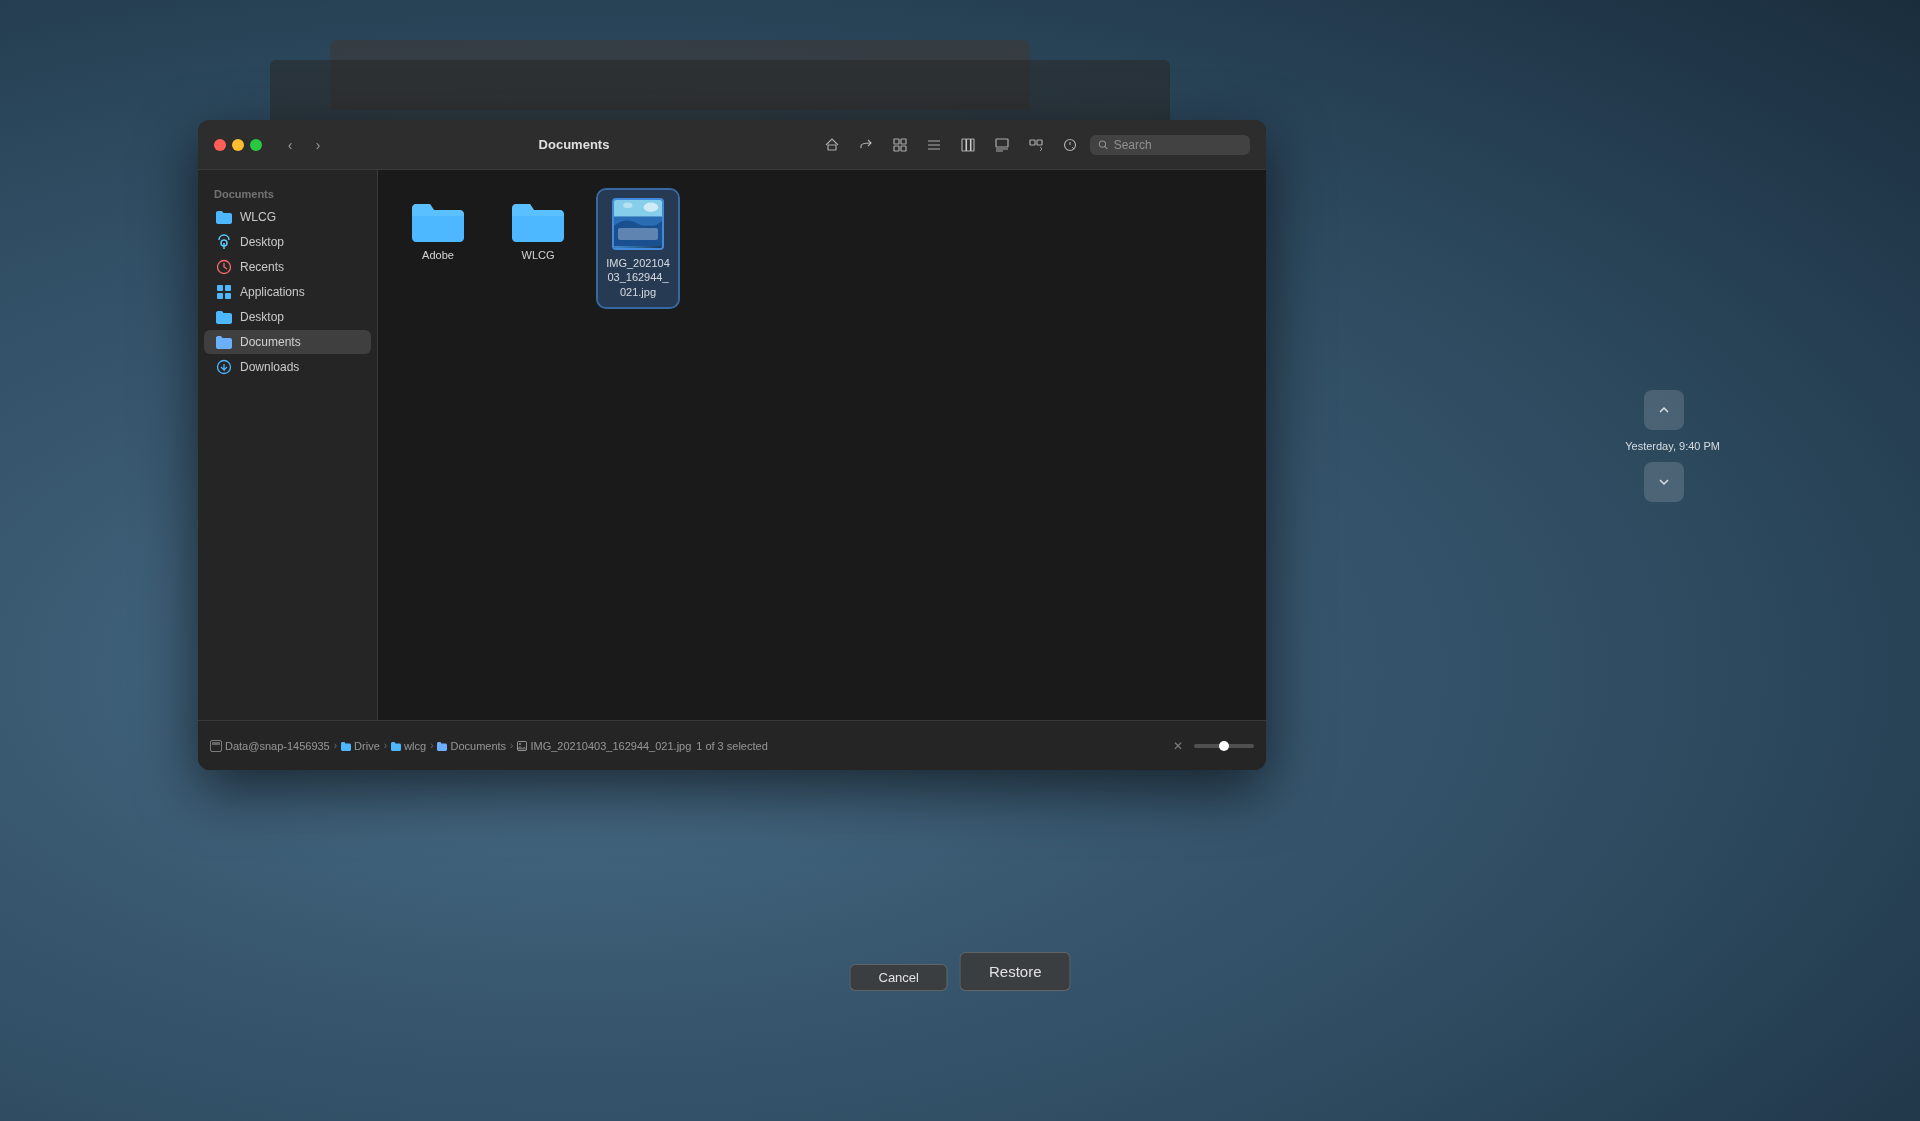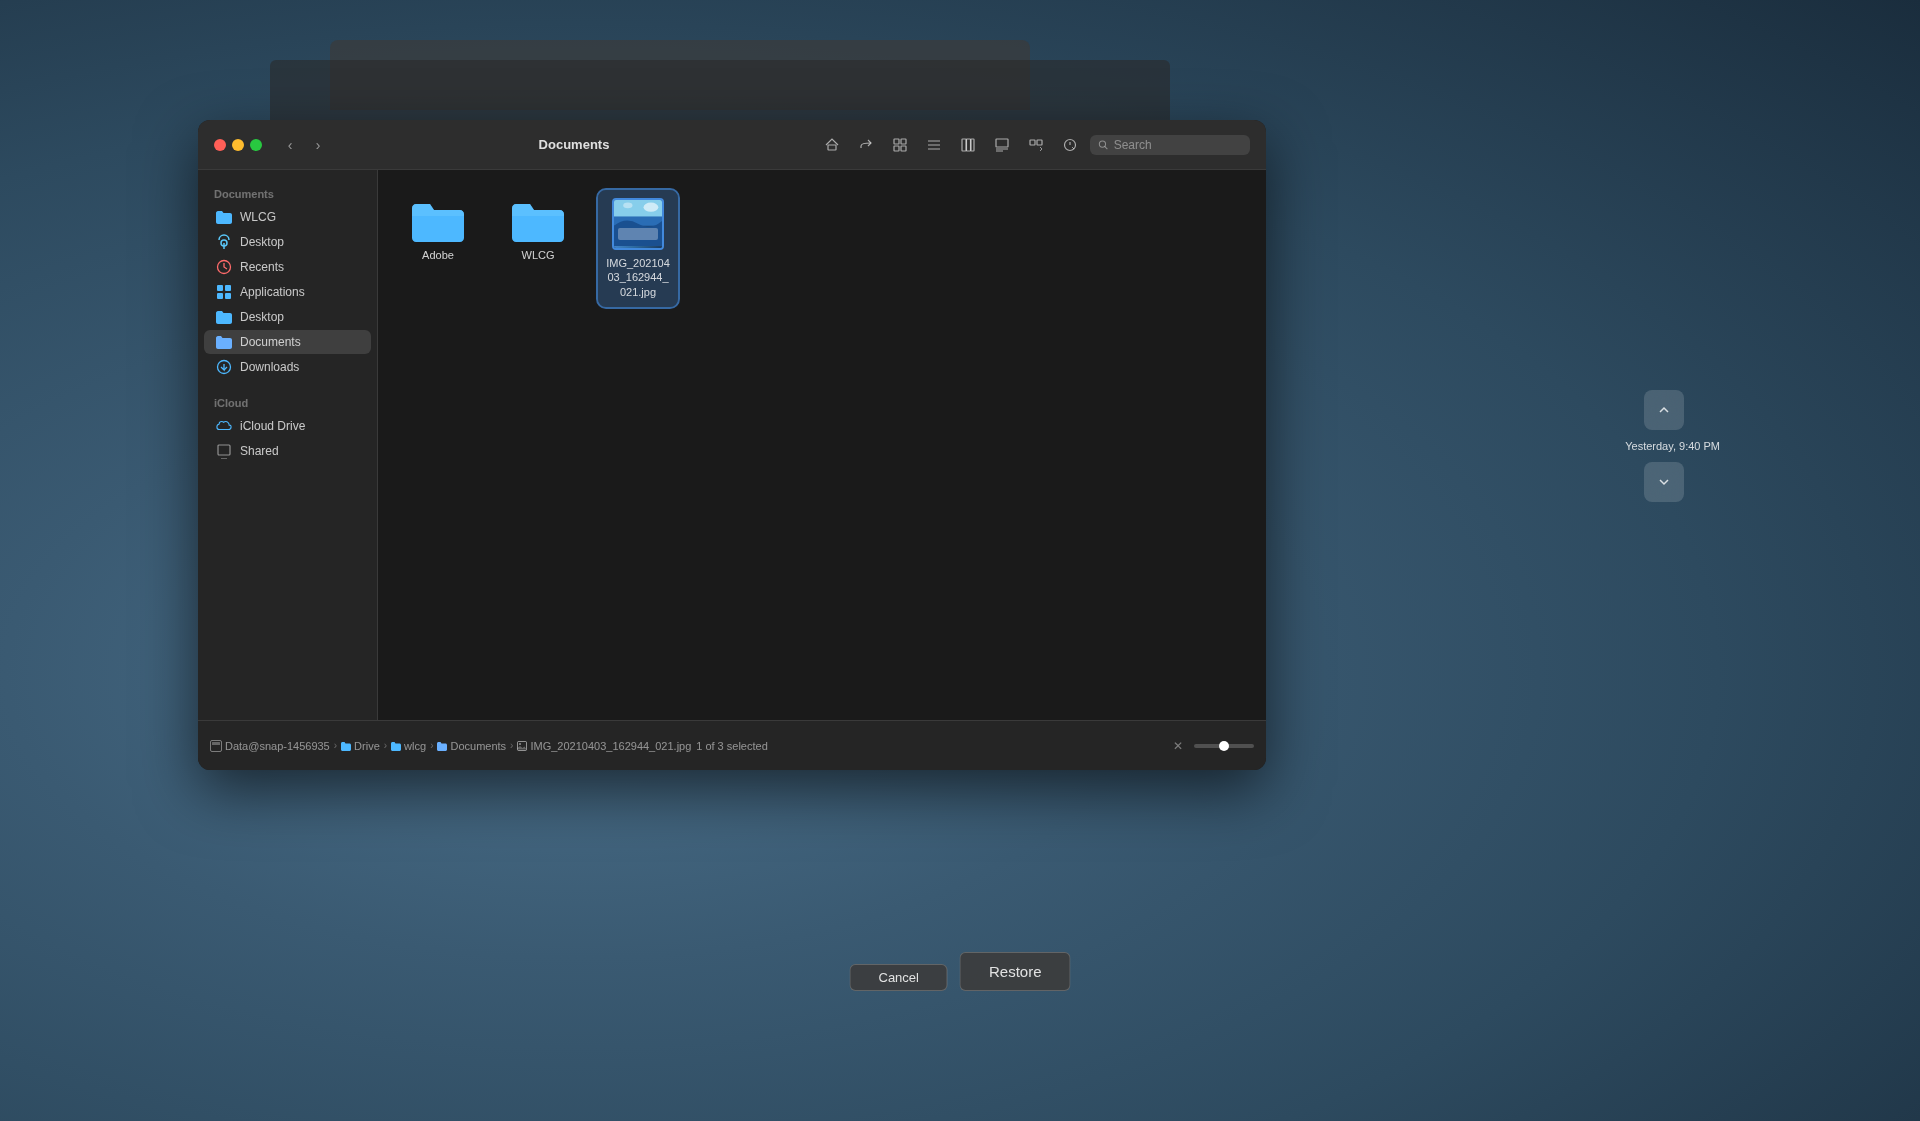--- a/index.html
+++ b/index.html
@@ -603,42 +603,20 @@
         <div class="sidebar-icon">
           <svg width="16" height="16" viewBox="0 0 16 16" fill="none">
             <circle cx="8" cy="8" r="6.5" stroke="#4db8ff" stroke-width="1.3" fill="none"></circle>
             <polyline points="8,5 8,11 5,8" stroke="#4db8ff" stroke-width="1.3" fill="none"></polyline>
             <polyline points="8,11 11,8" stroke="#4db8ff" stroke-width="1.3" fill="none"></polyline>
           </svg>
         </div>
         <span class="sidebar-label">Downloads</span>
       </div>
 
-      <div style="margin-top: 12px;">
-        <div class="sidebar-section-header">iCloud</div>
-
-        <div class="sidebar-item">
-          <div class="sidebar-icon">
-            <svg width="18" height="12" viewBox="0 0 18 12" fill="none">
-              <path d="M14 10H4C2.3 10 1 8.7 1 7C1 5.5 2 4.2 3.4 4C3.5 2.3 4.9 1 6.5 1C7.3 1 8 1.3 8.6 1.8C9.2 1.3 10 1 10.8 1C13 1 14.8 2.8 14.8 5C14.8 5 15 5 15.2 5C16.2 5 17 5.8 17 6.8C17 8.1 16 10 14 10Z" stroke="#4db8ff" stroke-width="1.2" fill="none"></path>
-            </svg>
-          </div>
-          <span class="sidebar-label">iCloud Drive</span>
-        </div>
-
-        <div class="sidebar-item">
-          <div class="sidebar-icon">
-            <svg width="16" height="16" viewBox="0 0 16 16" fill="none">
-              <rect x="2" y="2" width="12" height="10" rx="1" stroke="rgba(255,255,255,0.5)" stroke-width="1.2" fill="none"></rect>
-              <line x1="5" y1="16" x2="11" y2="16" stroke="rgba(255,255,255,0.5)" stroke-width="1.2"></line>
-            </svg>
-          </div>
-          <span class="sidebar-label">Shared</span>
-        </div>
-      </div>
     </div>
 
     <div class="file-area">
       <div class="file-grid">
 
         <div class="file-item">
           <svg class="folder-svg" viewBox="0 0 52 44" fill="none">
             <path d="M0 10C0 7.8 1.8 6 4 6H18L22 12H48C50.2 12 52 13.8 52 16V40C52 42.2 50.2 44 48 44H4C1.8 44 0 42.2 0 40V10Z" fill="#4db8ff"></path>
             <path d="M0 10C0 7.8 1.8 6 4 6H18L22 12H48C50.2 12 52 13.8 52 16V18H0V10Z" fill="#6ac8ff" opacity="0.5"></path>
           </svg>

